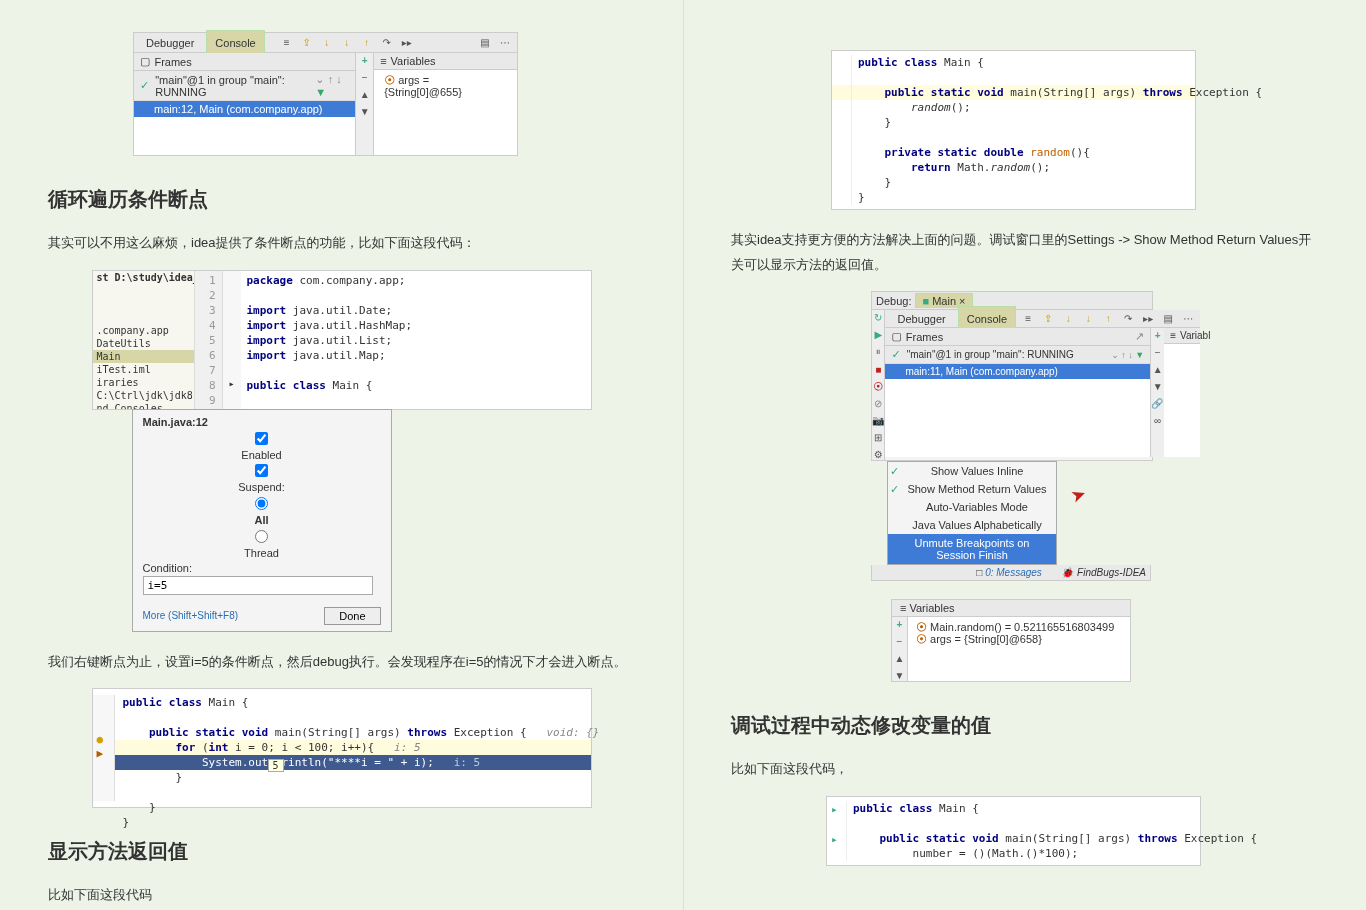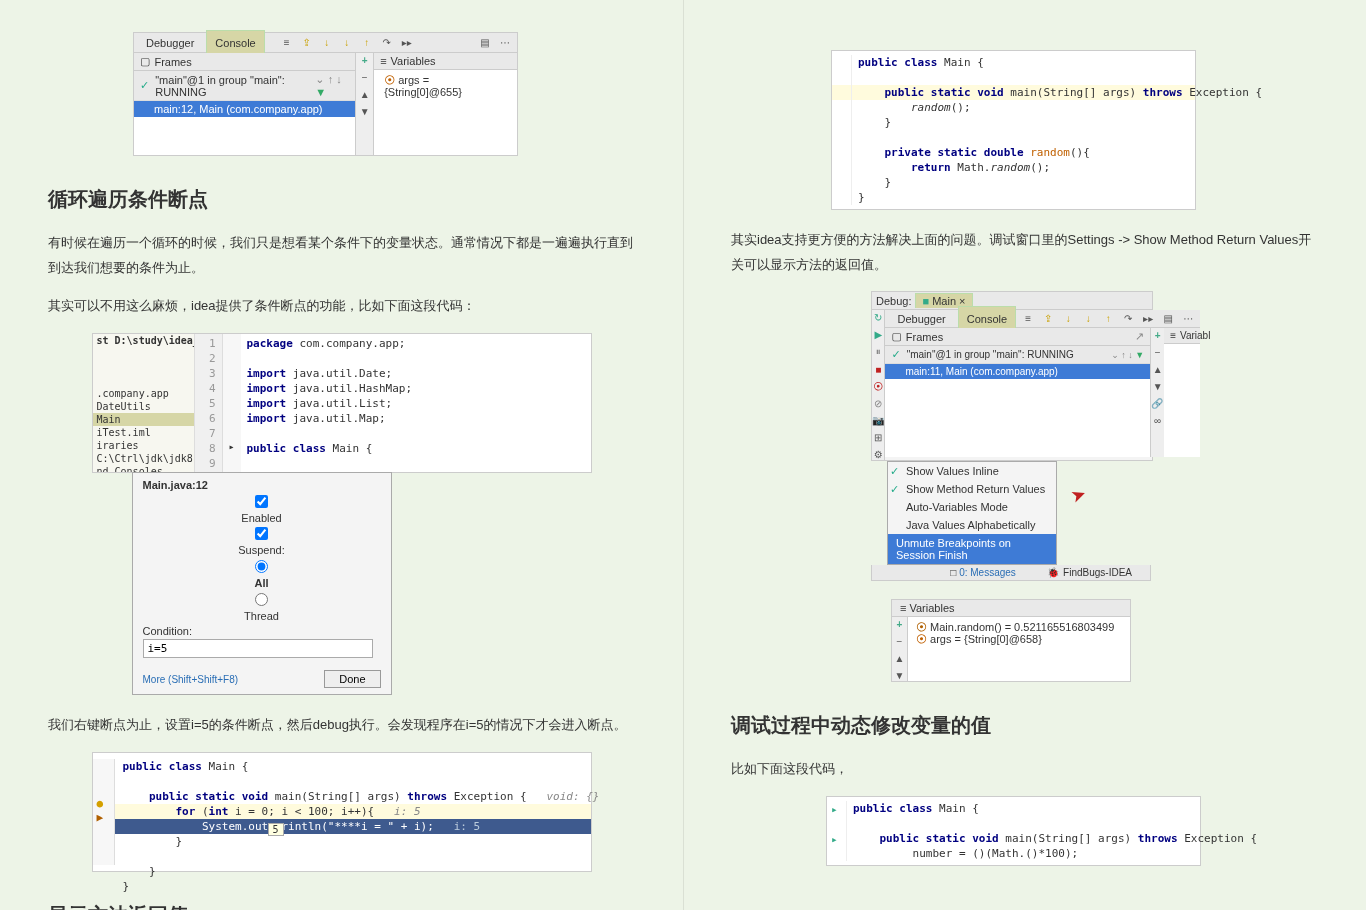--- a/index.html
+++ b/index.html
@@ -243,20 +243,21 @@
     border-right: 1px solid #eee;
   }
   .snippet .arrow-ic { position: absolute; left: 4px; }
 
   
   .ctx-menu {
     background: #f4f4f4;
     border: 1px solid #aaa;
     font-size: 11px;
     width: 170px;
+    text-align: center;
   }
   .ctx-menu div { padding: 3px 8px; position: relative; }
   .ctx-menu .chk::before { content: "✓"; color: #2a8; position: absolute; left: 2px; }
   .ctx-menu .chk { padding-left: 18px; }
   .ctx-menu .last { background: #3e7bd6; color: #fff; }
   .red-arrow {
     position: absolute;
     right: -30px;
     top: 4px;
     color: #c02020;
@@ -322,21 +323,20 @@
       <div class="vars-pane">
         <div class="pane-header">≡ <span>Variables</span></div>
         <div class="vars-content">
           <span style="color:#c06000;">⦿</span> <span>args = {String[0]@655}</span>
         </div>
       </div>
     </div>
   </div>
 
   <h2>循环遍历条件断点</h2>
-  <p>有时候在遍历一个循环的时候，我们只是想看某个条件下的变量状态。通常情况下都是一遍遍执行直到到达我们想要的条件为止。</p>
   <p>其实可以不用这么麻烦，idea提供了条件断点的功能，比如下面这段代码：</p>
 
   <div class="img-block" style="width:500px;">
     <div class="code-editor" style="height:140px;">
       <div class="proj-tree">
         <div style="font-weight:bold;">st D:\study\idea_workspace\...</div>
         <div style="height:40px;"></div>
         <div>.company.app</div>
         <div>DateUtils</div>
         <div class="sel">Main</div>
@@ -395,20 +395,21 @@
     <div class="ln hl-yellow">        <span class="kw">for</span> (<span class="kw">int</span> i = 0; i &lt; 100; i++){<span class="inline-val">   i: 5</span></div>
     <div class="ln exec-line">            System.out.println("****i = " + i);<span style="color:#bcd;">   i: 5</span></div>
     <div class="ln">        }</div>
     <div class="ln"> </div>
     <div class="ln">    }</div>
     <div class="ln">}</div>
     <div class="tooltip-box" style="left:175px;top:70px;">5</div>
   </div>
 
   <h2>显示方法返回值</h2>
+  <p>比如下面这段代码</p>
 </div>
 
 <div class="divider-vert"></div>
 
 <div class="column">
 
   <div class="snippet img-block" style="width:365px;margin-left:100px;margin-top:30px;">
     <div class="sgutter"></div>
     <div class="ln"><span class="kw">public class</span> Main {</div>
     <div class="ln"> </div>
@@ -485,21 +486,21 @@
     <div class="ctx-menu" style="margin-left:16px;">
       <div class="chk">Show Values Inline</div>
       <div class="chk" style="position:relative;">
         <span>Show Method Return Values</span>
         <span class="red-arrow">➤</span>
       </div>
       <div style="padding-left:18px;">Auto-Variables Mode</div>
       <div style="padding-left:18px;">Java Values Alphabetically</div>
       <div class="last">Unmute Breakpoints on Session Finish</div>
     </div>
-    <div style="background:#e9e9e9;border:1px solid #ccc;border-top:none;font-size:10px;padding:2px 18px;display:flex;gap:32px;">
+    <div style="background:#e9e9e9;border:1px solid #ccc;border-top:none;font-size:10px;padding:2px 4px;display:flex;gap:20px;font-style:italic;">
       <span style="margin-left:auto;">□ <span class="link-blue">0: Messages</span></span>
       <span>🐞 <span>FindBugs-IDEA</span></span>
     </div>
   </div>
 
   <div class="vars-panel img-block" style="width:240px;margin-left:160px;">
     <div class="hdr">≡ <span>Variables</span></div>
     <div class="body">
       <div class="side-btns" style="width:16px;">
         <span class="plus">+</span>

